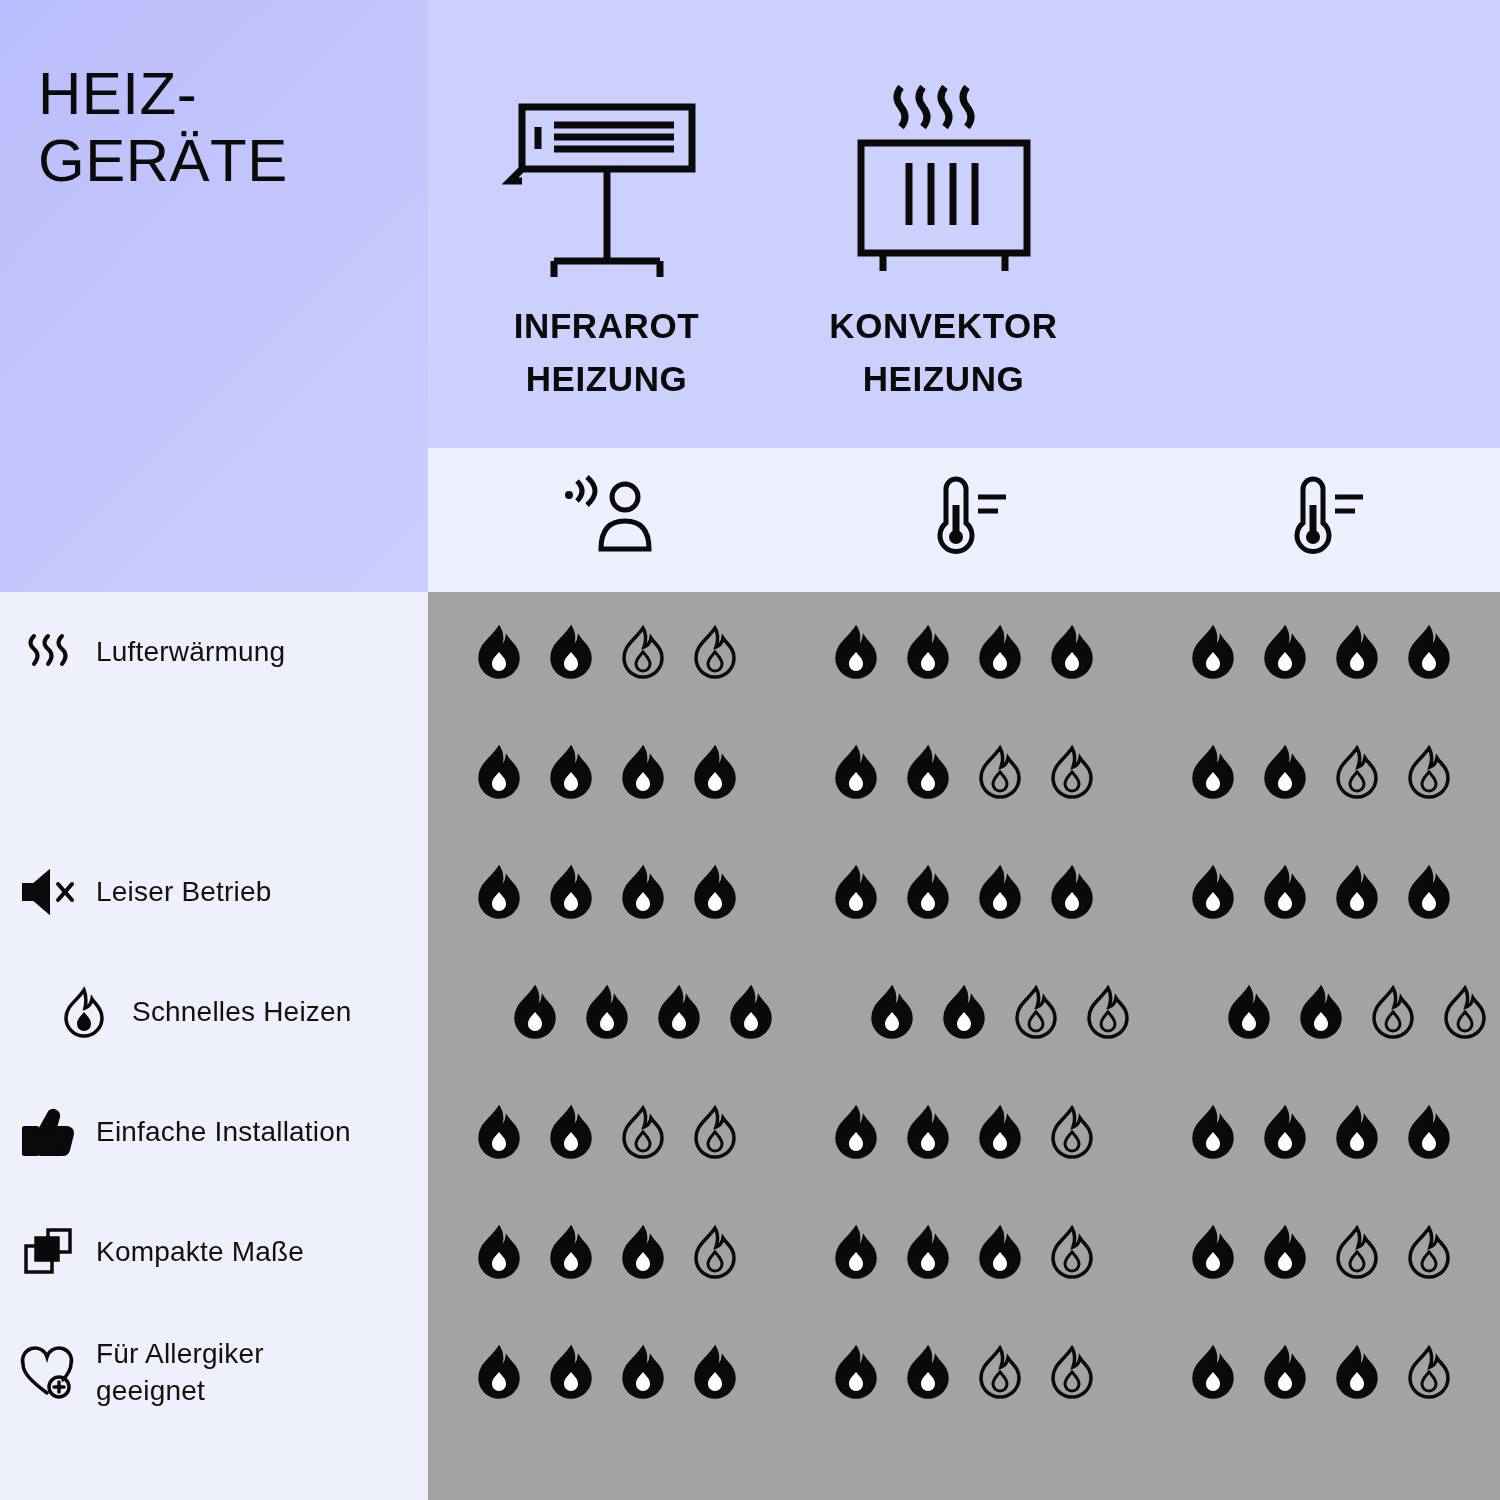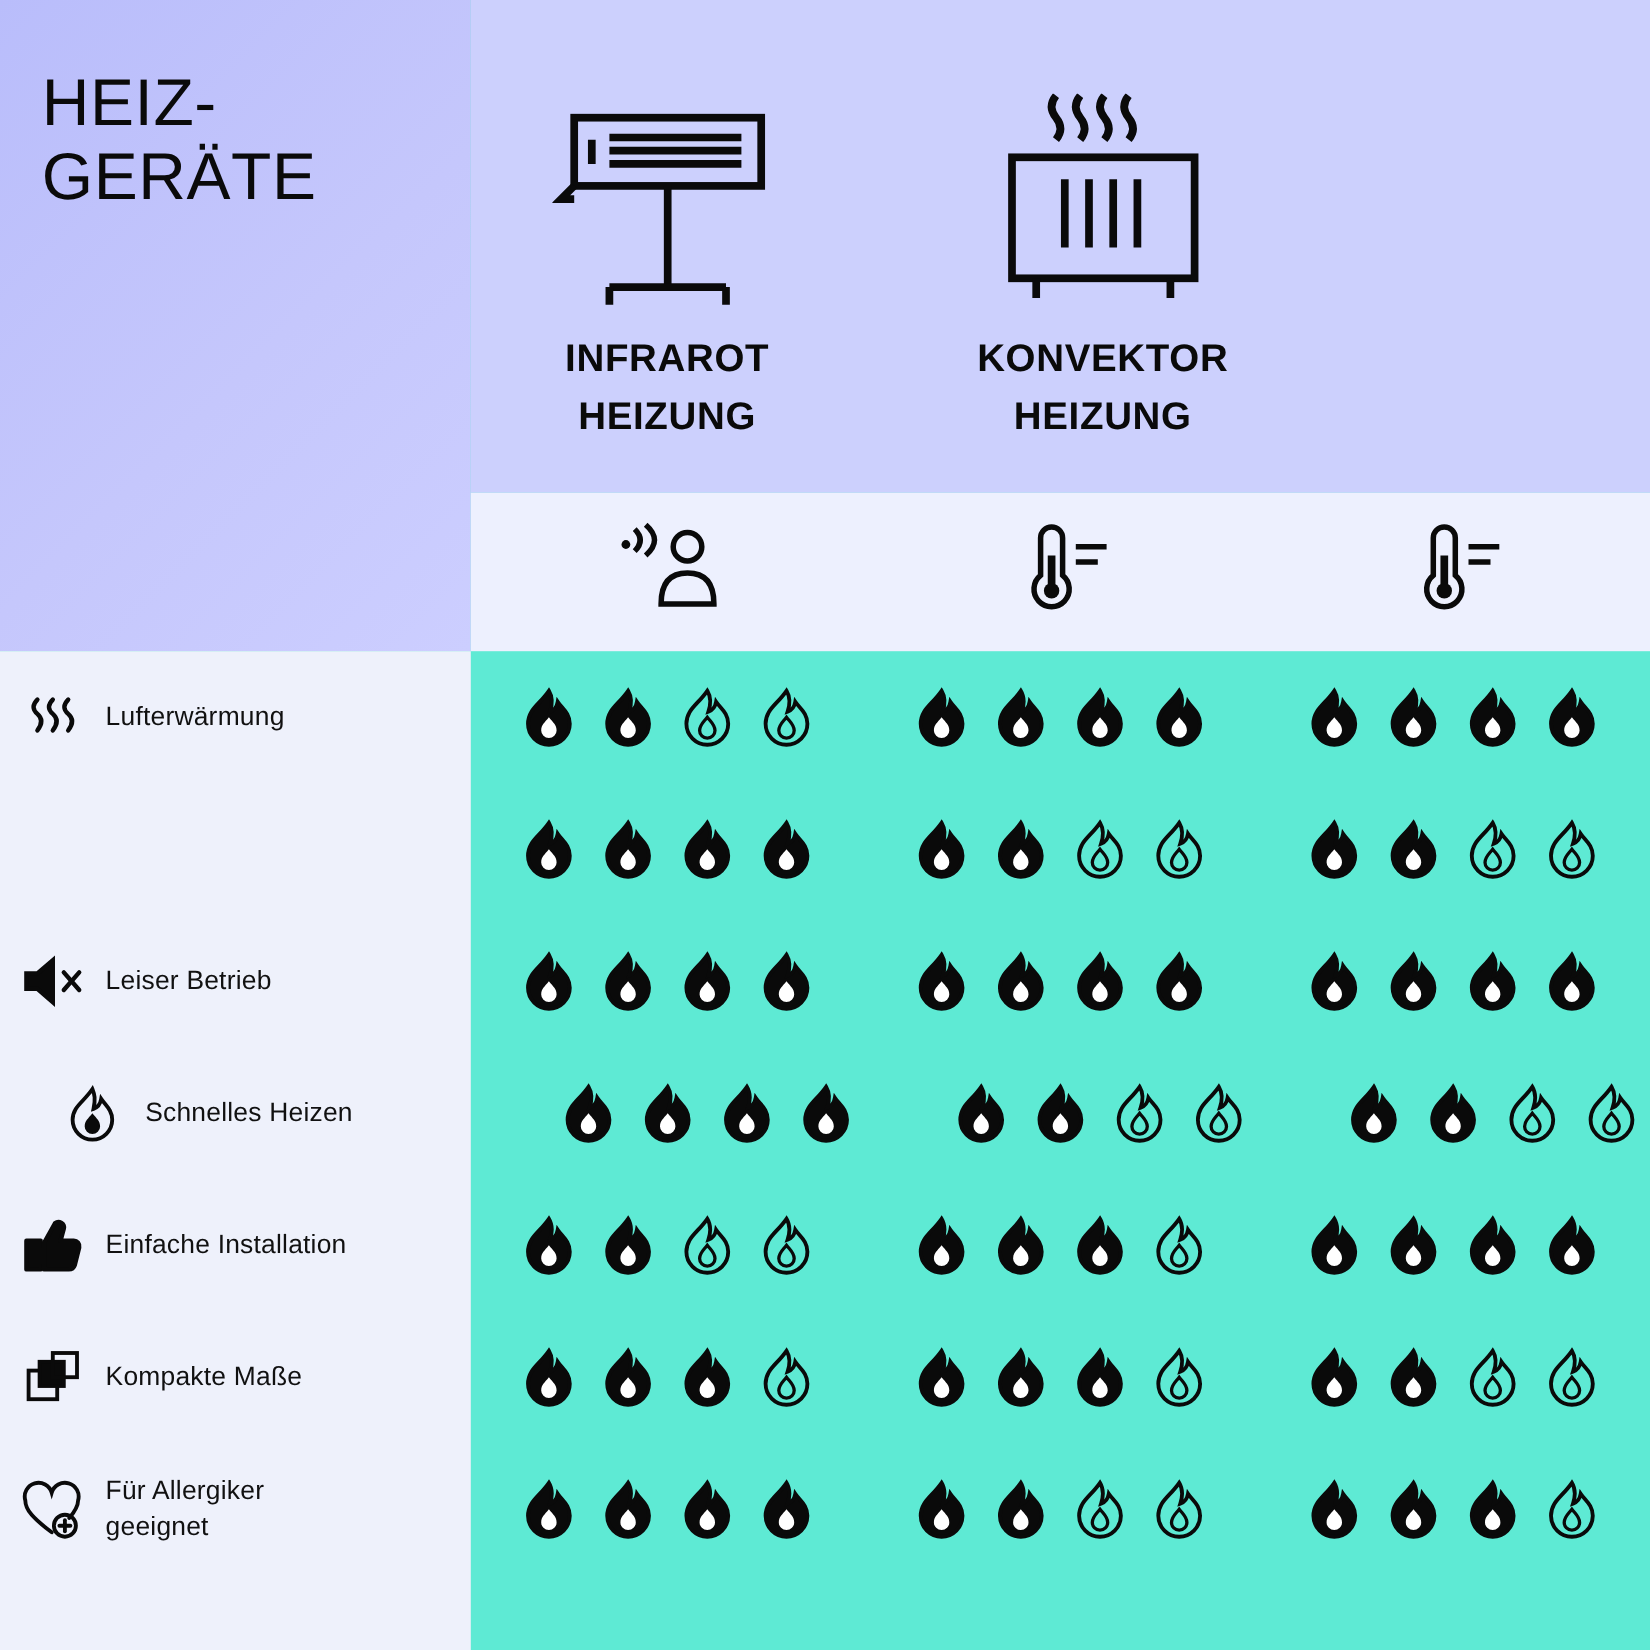--- a/index.html
+++ b/index.html
@@ -10,21 +10,21 @@
   body {
     width: 1500px;
     height: 1500px;
     font-family: "Liberation Sans", sans-serif;
     overflow: hidden;
   }
   .page {
     position: relative;
     width: 1500px;
     height: 1500px;
-    background: #5eead4;
+    background: #a3a3a3;
   }
 
   
   .bg-title {
     position: absolute;
     left: 0; top: 0;
     width: 428px; height: 592px;
     background: linear-gradient(135deg, #b9bdfb 0%, #c5c7fc 55%, #ccceff 100%);
   }
   .bg-header {
@@ -75,21 +75,21 @@
   }
   .col-head .col-title {
     font-size: 35px;
     font-weight: 700;
     letter-spacing: 0.6px;
     line-height: 1.5;
     color: #0a0a0a;
     white-space: pre-line;
   }
   #col-0 { left: 428px; }
-  #col-1 { left: 824px; }
+  #col-1 { left: 765px; }
   #col-2 { left: 1142px; }
 
   
   .sensor-cell {
     position: absolute;
     top: 448px;
     height: 144px;
     width: 357px;
     display: flex;
     align-items: center;
@@ -114,21 +114,21 @@
     align-items: center;
   }
   .row-label .r-icon {
     width: 96px;
     display: flex;
     align-items: center;
     justify-content: center;
     flex: 0 0 96px;
   }
   .row-label .r-text {
-    font-size: 24px;
+    font-size: 28px;
     color: #111111;
     line-height: 1.33;
     letter-spacing: 0.2px;
     white-space: pre-line;
     font-family: "Liberation Sans", sans-serif;
   }
   .rating {
     position: absolute;
     top: 0;
     height: 120px;

